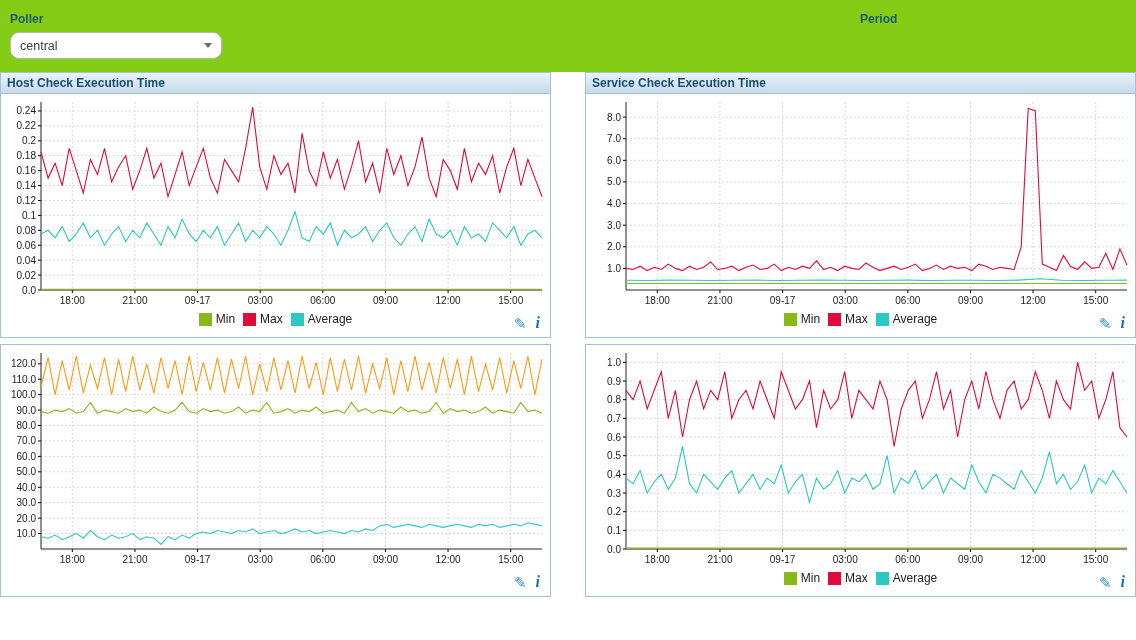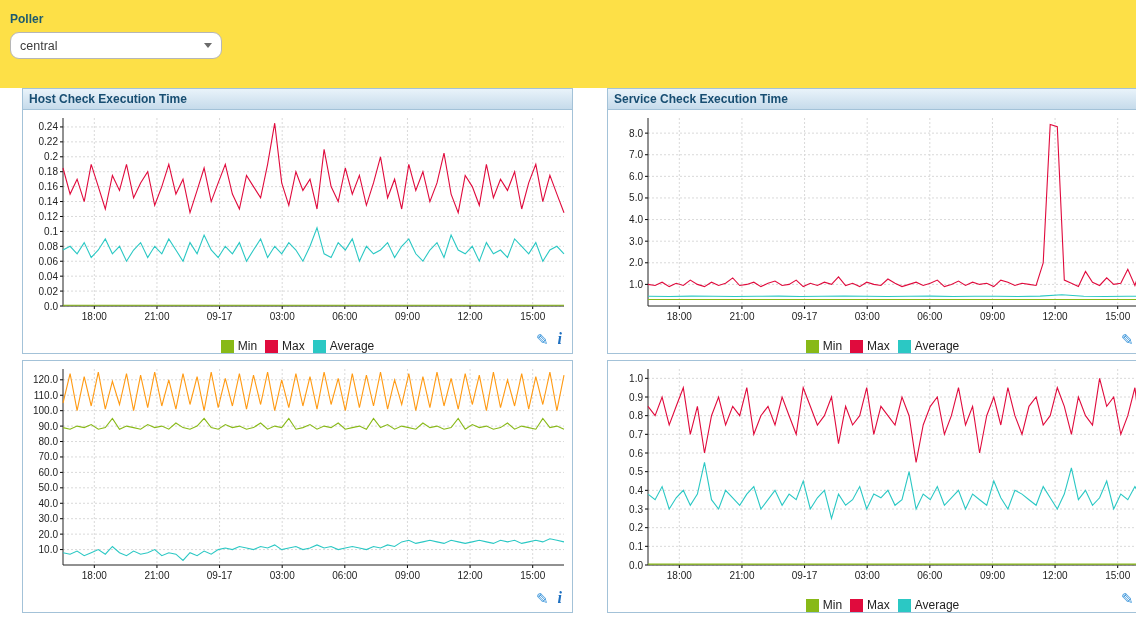--- a/index.html
+++ b/index.html
@@ -4,53 +4,53 @@
 <style>
   * { box-sizing: border-box; }
   html,body { margin:0; padding:0; }
   body {
     width:1136px; height:640px; overflow:hidden;
     background:#ffffff;
     font-family:"Liberation Sans", sans-serif;
     color:#222;
   }
   
-  .filters { position:relative; height:88px; background:#fde047;padding-left:19px; }
+  .filters { position:relative; height:72px; background:#84cc16;padding-left:19px; }
   .filter-group { position:absolute; top:12px; }
   .filter-group.poller { left:10px; }
   .filter-group.period { left:860px; }
   .filter-label { font-size:12px; font-weight:bold; color:#1c5a6e; margin-bottom:6px; }
   .dropdown {
     width:212px; height:27px; background:#fff;
     border:1px solid #b6b6b6; border-radius:9px;
     display:flex; align-items:center; justify-content:space-between;
     padding:0 9px; font-size:12.5px; color:#3c3c3c; cursor:pointer;
   }
   .caret {
     width:0; height:0; border-left:4.5px solid transparent;
     border-right:4.5px solid transparent; border-top:5.5px solid #6b6b6b;
   }
   
   .grid {
     display:grid; grid-template-columns:551px 551px;
-    column-gap:34px; row-gap:6px;padding-left:22px;
+    column-gap:34px; row-gap:6px;
   }
   .panel { border:1px solid #a3c2d8; background:#fff; }
   .panel-header {
     height:21px; padding:3px 6px 0 6px;
     background:linear-gradient(#e9f3fa,#c6dbeb);
     border-bottom:1px solid #a3c2d8;
     font-size:12px; font-weight:bold; color:#184e72;
   }
   .chart-svg { display:block; background:#fff; }
   .tick { font-size:10px; fill:#222; font-family:"Liberation Sans",sans-serif; }
   
   .panel-footer {
     position:relative; height:25px;
-    display:flex; align-items:flex-end; justify-content:center;
+    display:flex; align-items:flex-start; justify-content:center;
   }
   .legend { display:flex; align-items:center; gap:8px; font-size:12px; color:#222; }
   .legend-item { display:inline-flex; align-items:center; }
   .swatch { width:13px; height:13px; display:inline-block; margin-right:4px; }
   .panel-icons {
     position:absolute; right:7px; top:3px;
     display:flex; align-items:center; gap:9px;
   }
   .icon-edit { color:#2e8ed8; font-size:15px; line-height:1; cursor:pointer; }
   .icon-info {
@@ -63,20 +63,21 @@
 
 <div class="filters">
   <div class="filter-group poller">
     <div class="filter-label">Poller</div>
     <div class="dropdown">
       <span>central</span>
       <span class="caret"></span>
     </div>
   </div>
   <div class="filter-group period">
+    <div class="filter-label">Period</div>
   </div>
 </div>
 
 <div class="grid">
 
   <div class="panel">
     <div class="panel-header">Host Check Execution Time</div>
     <svg class="chart-svg" width="549" height="218">
         <line x1="71.3125" y1="8" x2="71.3125" y2="196" stroke="#d9d9d9" stroke-dasharray="2,2"></line>
         <line x1="71.3125" y1="196" x2="71.3125" y2="199" stroke="#000"></line>

